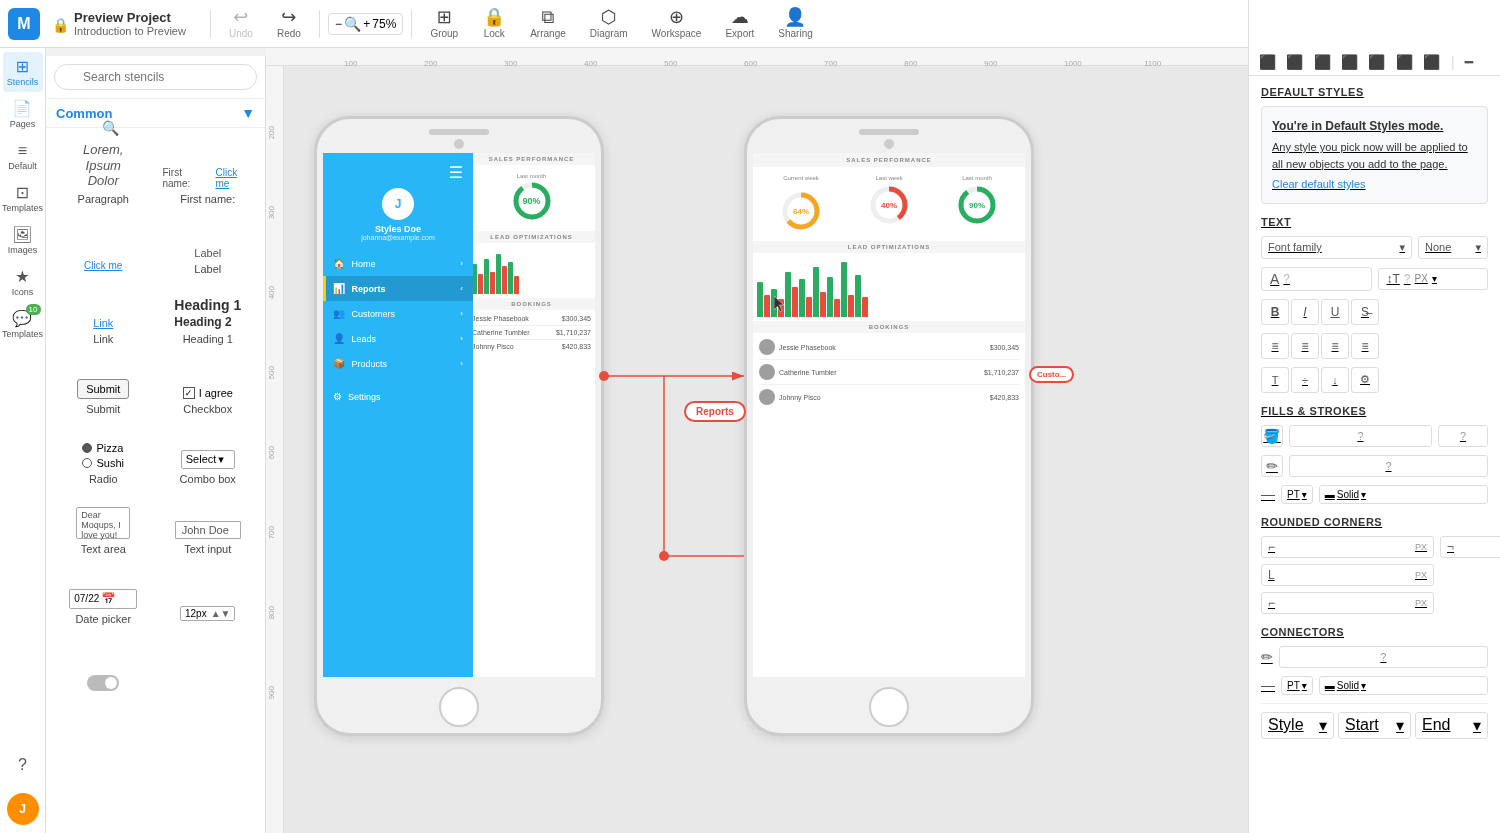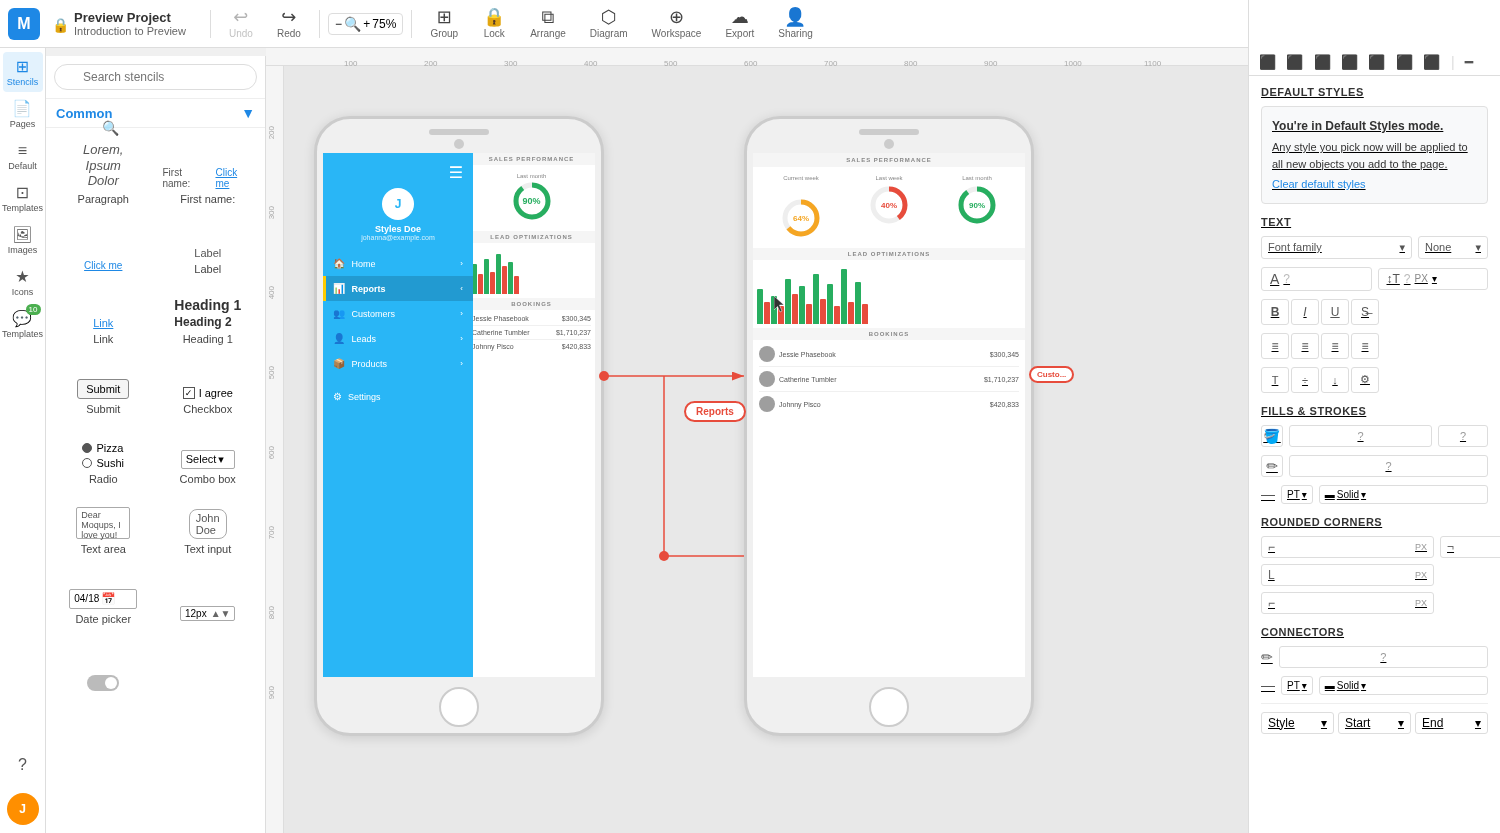--- a/index.html
+++ b/index.html
@@ -61,21 +61,21 @@
     .shape-heading1 { font-size: 14px; font-weight: 700; color: #333; }
     .shape-heading2 { font-size: 12px; font-weight: 600; color: #333; }
     .shape-button { border: 1px solid #888; border-radius: 3px; padding: 3px 8px; font-size: 11px; background: #f5f5f5; }
     .shape-checkbox { display: flex; align-items: center; gap: 4px; font-size: 11px; }
     .shape-checkbox-box { width: 12px; height: 12px; border: 1.5px solid #555; display: flex; align-items: center; justify-content: center; font-size: 9px; }
     .shape-radio-group { display: flex; flex-direction: column; gap: 3px; font-size: 11px; }
     .shape-radio { display: flex; align-items: center; gap: 4px; }
     .shape-radio-circle { width: 10px; height: 10px; border-radius: 50%; border: 1.5px solid #555; }
     .shape-select { border: 1px solid #aaa; border-radius: 2px; padding: 2px 4px; font-size: 11px; display: flex; align-items: center; gap: 2px; width: 54px; }
     .shape-textarea { border: 1px solid #aaa; border-radius: 2px; padding: 2px 4px; font-size: 9px; width: 54px; height: 32px; color: #555; }
-    .shape-input { border: 1px solid #aaa; border-radius: 8px; padding: 2px 6px; font-size: 11px; width: 38px; color: #555; }
+    .shape-input { border: 1px solid #aaa; border-radius: 1px; padding: 2px 6px; font-size: 11px; width: 66px; color: #555; }
     .shape-datepicker { display: flex; align-items: center; gap: 2px; border: 1px solid #aaa; border-radius: 2px; padding: 2px 4px; font-size: 10px; width: 68px; }
     .shape-stepper { display: flex; align-items: center; gap: 2px; border: 1px solid #aaa; border-radius: 2px; padding: 1px 4px; font-size: 10px; }
     .shape-toggle { width: 32px; height: 16px; border-radius: 8px; background: #bbb; position: relative; }
     .shape-toggle::after { content:''; position: absolute; width: 12px; height: 12px; border-radius: 50%; background: #fff; top: 2px; right: 2px; }
     .firstname-row { display: flex; align-items: center; gap: 4px; font-size: 11px; }
 
     
     #canvas-area {
       position: absolute; top: 48px; left: 266px; right: 252px; bottom: 0;
       background: #e8e8e8; overflow: hidden;
@@ -118,21 +118,21 @@
     .rounded-corners-grid { display: grid; grid-template-columns: 1fr 1fr; gap: 6px; margin-bottom: 12px; }
     .rc-item { display: flex; align-items: center; gap: 4px; border: 1px solid #ddd; border-radius: 3px; padding: 3px 6px; }
     .rc-icon { font-size: 12px; color: #666; }
     .rc-input { flex: 1; font-size: 10px; color: #999; text-align: center; border: none; outline: none; }
     .rc-unit { font-size: 9px; color: #999; }
 
     .connectors-row { display: flex; align-items: center; gap: 6px; margin-bottom: 8px; }
     .conn-icon { font-size: 14px; color: #555; }
 
     .rp-bottom-row { display: flex; gap: 4px; padding: 8px 0; border-top: 1px solid #eee; font-size: 11px; }
-    .rp-bottom-sel { border: 1px solid #ddd; border-radius: 3px; padding: 3px 6px; font-size: 12px; flex: 1; display: flex; align-items: center; justify-content: space-between; cursor: pointer; }
+    .rp-bottom-sel { border: 1px solid #ddd; border-radius: 3px; padding: 3px 6px; font-size: 16px; flex: 1; display: flex; align-items: center; justify-content: space-between; cursor: pointer; }
 
     
     .ruler-mark { position: absolute; font-size: 8px; color: #aaa; top: 2px; }
   </style>
 </head>
 <body>
 
 <div id="toolbar">
   <div id="app-logo">
     <span>M</span>
@@ -333,21 +333,21 @@
       <span class="stencil-label">Text area</span>
     </div>
 
     <div class="stencil-item">
       <div class="shape-input">John Doe</div>
       <span class="stencil-label">Text input</span>
     </div>
 
     <div class="stencil-item">
       <div class="shape-datepicker">
-        <span>04/18</span>
+        <span>07/22</span>
         <span style="font-size:12px;">📅</span>
       </div>
       <span class="stencil-label">Date picker</span>
     </div>
 
     <div class="stencil-item">
       <div class="shape-stepper">
         <span>12px</span>
         <span style="font-size:10px;color:#666;margin-left:2px;">▲▼</span>
       </div>
@@ -501,21 +501,21 @@
       <div style="position:absolute;left:460px;top:50px;width:290px;height:620px;">
         <div style="width:290px;height:620px;background:#f0f0f0;border-radius:36px;border:3px solid #ccc;overflow:hidden;box-shadow:0 2px 12px rgba(0,0,0,0.12);display:flex;flex-direction:column;">
           <div style="display:flex;flex-direction:column;align-items:center;padding-top:10px;flex-shrink:0;">
             <div style="width:60px;height:6px;background:#ccc;border-radius:3px;margin-bottom:4px;"></div>
             <div style="width:10px;height:10px;border-radius:50%;background:#ccc;"></div>
           </div>
           <div style="flex:1;background:#fff;overflow:hidden;position:relative;margin:4px 6px;">
             <div style="background:#f5f5f5;padding:4px;text-align:center;font-size:6px;letter-spacing:1px;color:#888;font-weight:600;">SALES PERFORMANCE</div>
 
             <div style="display:flex;justify-content:space-around;padding:8px 4px;">
-              <div style="display:flex;flex-direction:column;align-items:center;gap:15px;">
+              <div style="display:flex;flex-direction:column;align-items:center;gap:8px;">
                 <span style="font-size:6px;color:#888;">Current week</span>
                 <div style="position:relative;width:44px;height:44px;">
                   <svg width="44" height="44" viewBox="0 0 44 44">
                     <circle cx="22" cy="22" r="16" fill="none" stroke="#eee" stroke-width="5" transform="rotate(-90 22 22)"></circle>
                     <circle cx="22" cy="22" r="16" fill="none" stroke="#f5a623" stroke-width="5" stroke-dasharray="64 36" transform="rotate(-90 22 22)" style="stroke-dasharray: calc(64 * 100.53 / 100) calc(36 * 100.53 / 100);"></circle>
                   </svg>
                   <span style="position:absolute;top:50%;left:50%;transform:translate(-50%,-50%);font-size:8px;font-weight:700;color:#f5a623;">64%</span>
                 </div>
               </div>
               <div style="display:flex;flex-direction:column;align-items:center;gap:2px;">

